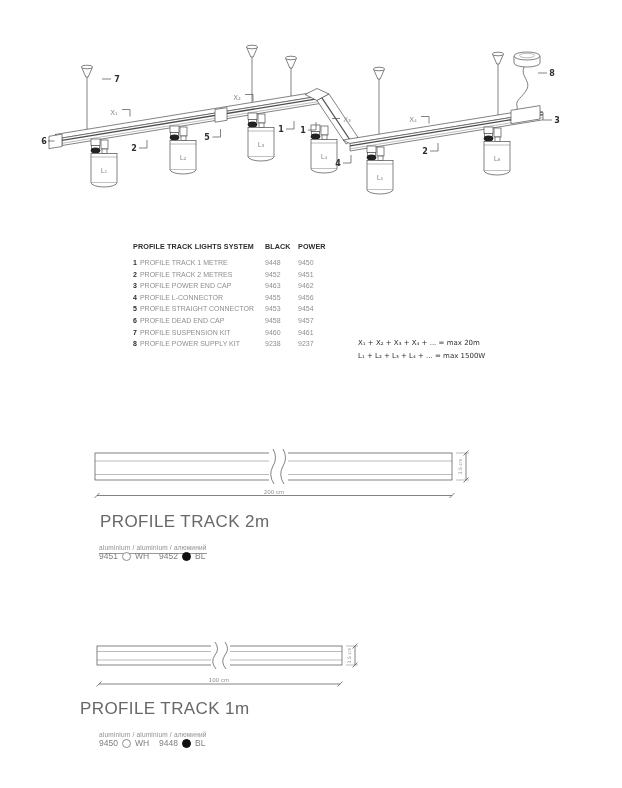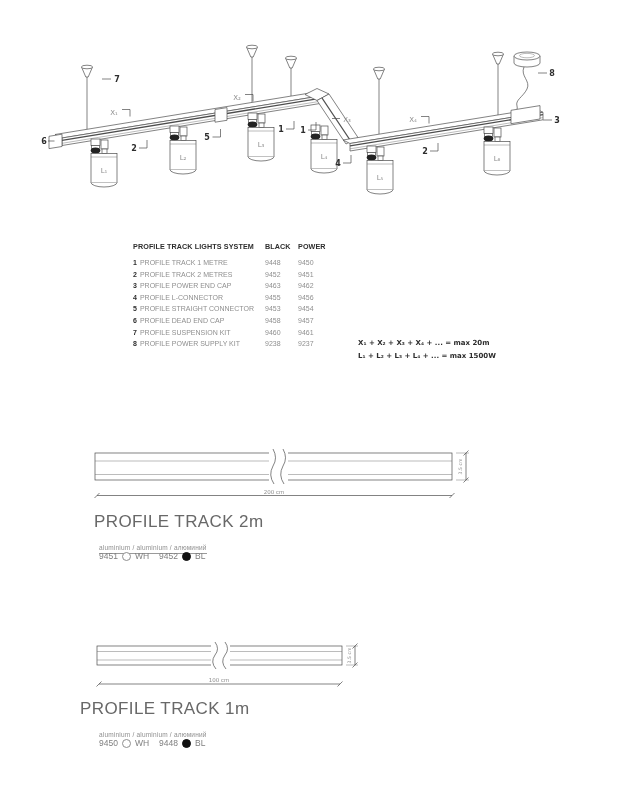--- a/index.html
+++ b/index.html
@@ -17,21 +17,21 @@
 
   
   .tbl{left:93px;top:242px;width:210px;margin-left:40px;}
   .tbl-head{display:flex;font-size:7.2px;font-weight:bold;color:#2d2d2d;margin-bottom:6px;letter-spacing:0.1px;}
   .tbl-row{display:flex;height:11.6px;line-height:11.6px;font-size:7px;color:#8f8f8f;}
   .c-name{width:132px;white-space:nowrap;}
   .c-black,.c-white{width:33px;text-align:left;}
   .r-num{color:#2d2d2d;font-weight:bold;margin-right:3px;}
 
   
-  .formulas{left:358px;top:337px;font-family:"DejaVu Sans",sans-serif;font-size:7px;font-weight:bold;color:#2d2d2d;line-height:12.5px;white-space:nowrap;}
+  .formulas{left:358px;top:337px;font-family:"DejaVu Sans",sans-serif;font-size:7px;font-weight:normal;color:#2d2d2d;line-height:12.5px;white-space:nowrap;}
 
   
   .sec-title{font-size:17px;color:#686868;letter-spacing:0.4px;white-space:nowrap;}
   .sec-sub{font-size:6.5px;color:#8f8f8f;letter-spacing:0.2px;white-space:nowrap;}
   .sub-underline{border-bottom:1px solid #9a9a9a;padding-bottom:2px;display:inline-block;}
   .codes{display:flex;align-items:center;font-size:8.5px;color:#7f7f7f;white-space:nowrap;}
   .codes .gap{width:10px;}
   .codes .sp{width:4px;}
   .dot{width:9px;height:9px;border-radius:50%;box-sizing:border-box;display:inline-block;}
   .dot-wh{border:1px solid #8f8f8f;background:#fff;}
@@ -277,21 +277,21 @@
   <g>
     <line class="fine" x1="456" y1="8" x2="469" y2="8"></line>
     <line class="fine" x1="456" y1="35" x2="469" y2="35"></line>
     <line class="ln" x1="466" y1="8" x2="466" y2="35"></line>
     <line class="ln" x1="463.5" y1="10.5" x2="468.5" y2="5.5"></line>
     <line class="ln" x1="463.5" y1="37.5" x2="468.5" y2="32.5"></line>
     <text class="dims" x="461.5" y="21.5" text-anchor="middle" transform="rotate(-90 461.5 21.5)">3.5 cm</text>
   </g>
 </svg>
 
-<div class="abs sec-title" style="left:94px;top:512px">PROFILE TRACK 2m</div>
+<div class="abs sec-title" style="left:100px;top:512px">PROFILE TRACK 2m</div>
 <div class="abs" style="left:99px;top:536px">
   <span class="sec-sub sub-underline">aluminium / aluminium / алюминий</span>
 </div>
 <div class="abs codes" style="left:99px;top:551px">
   <span>9451</span>
     <span class="sp"></span>
   <span class="dot dot-wh"></span>
     <span class="sp"></span>
   <span>WH</span>
   <span class="gap"></span>

